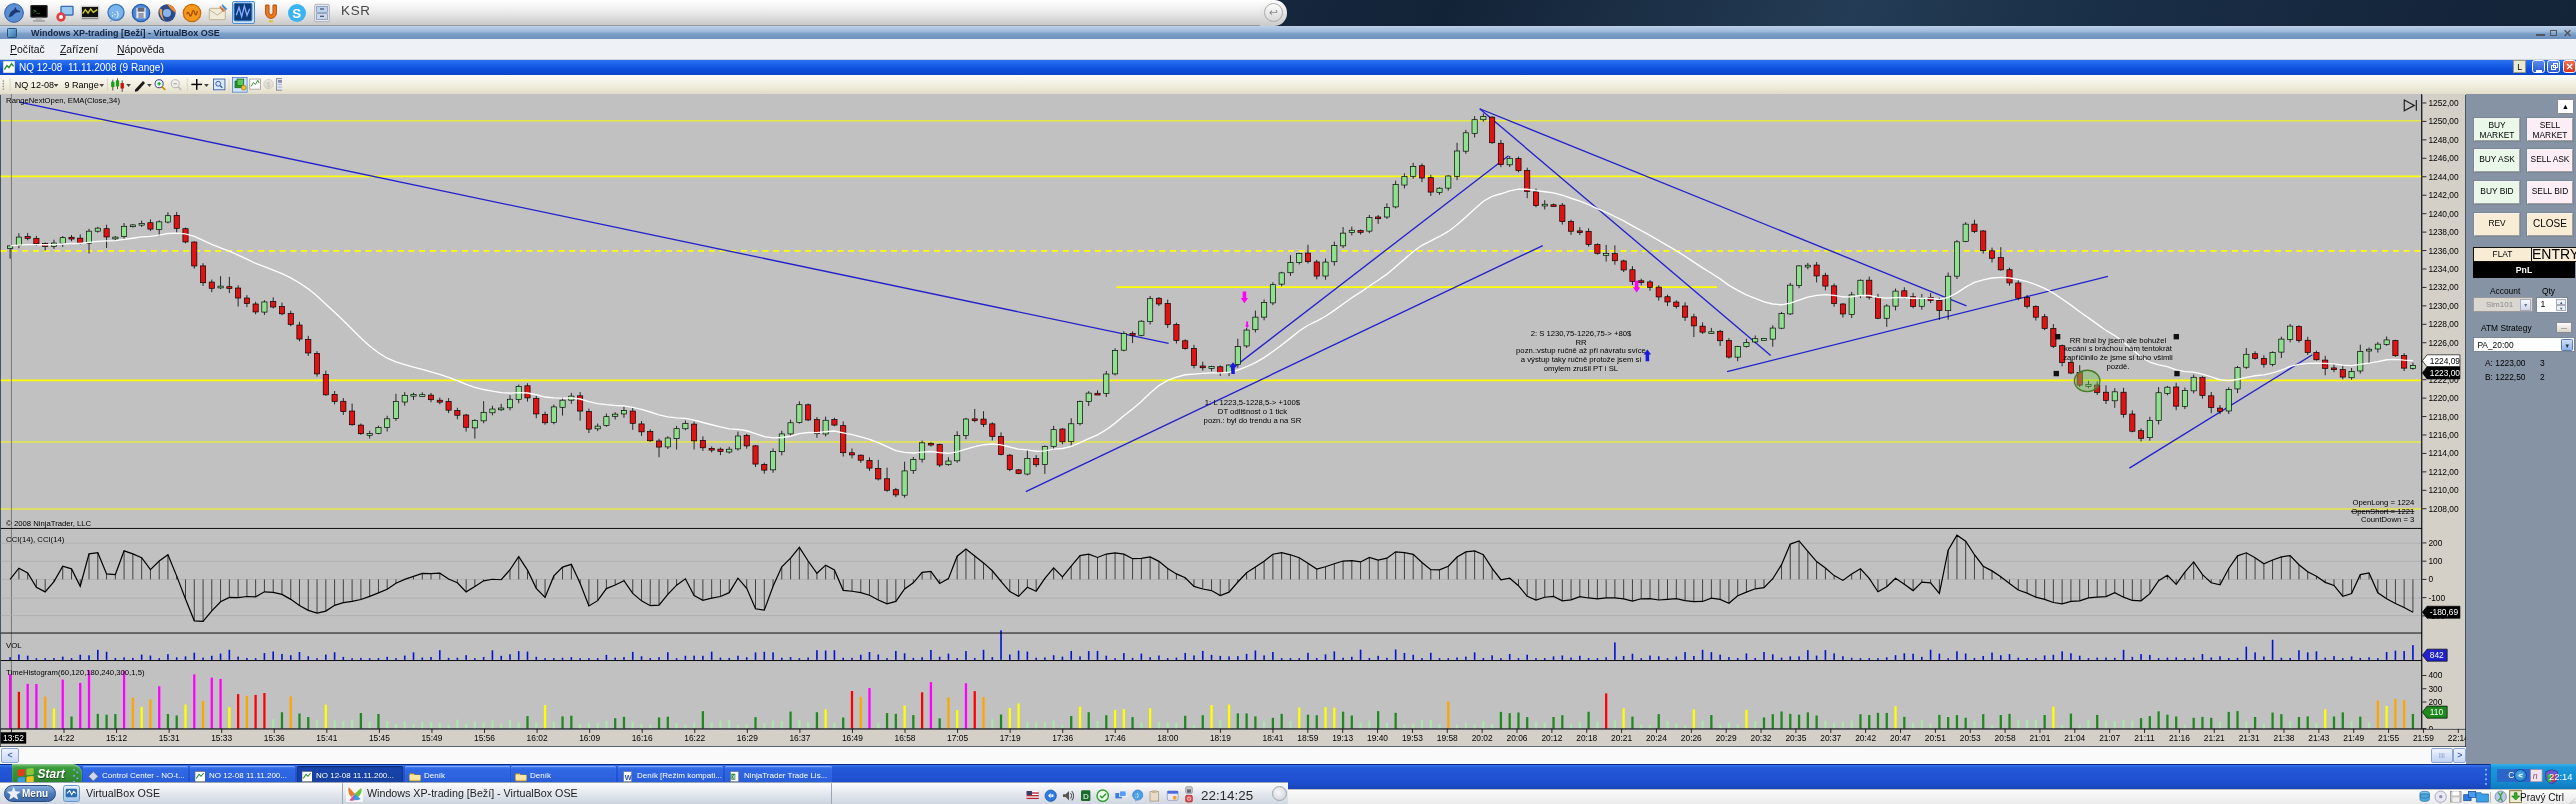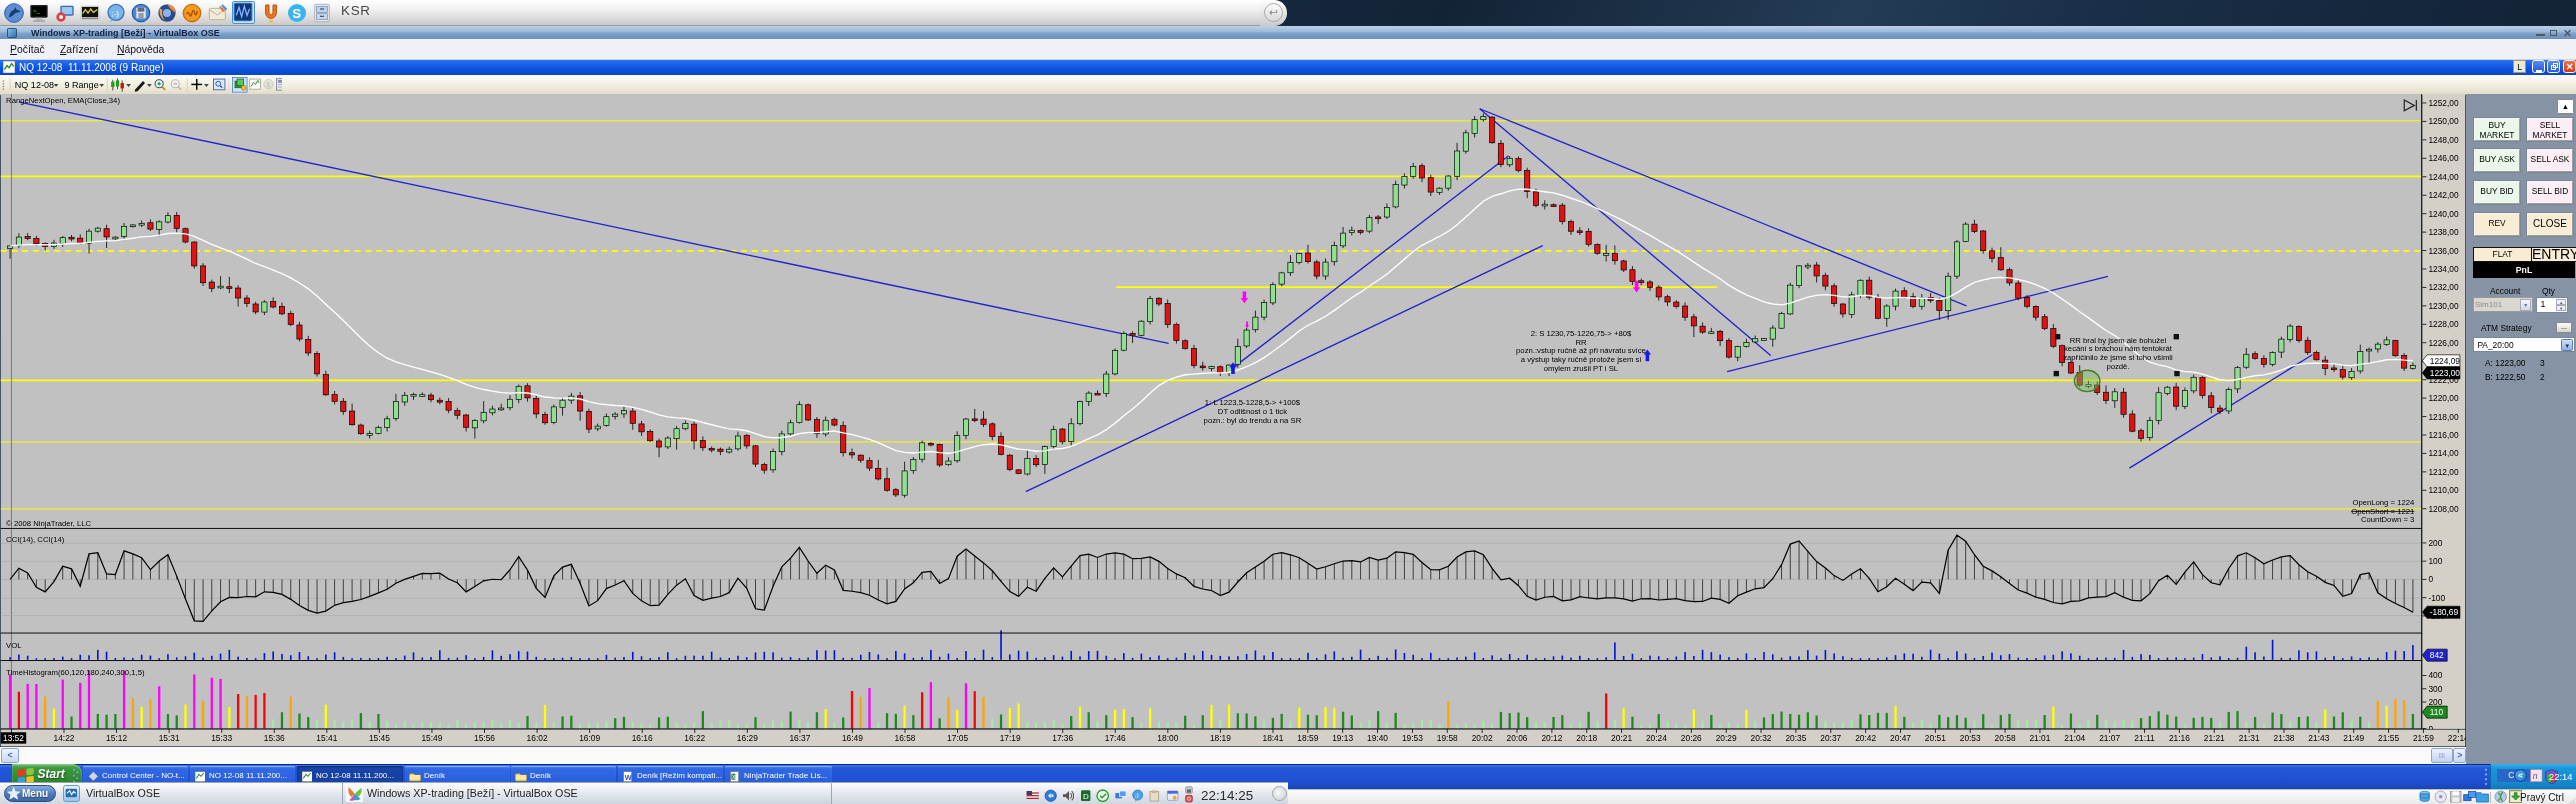--- a/index.html
+++ b/index.html
@@ -1745,21 +1745,21 @@
 <div class="abs" style="left:2527px;top:181px;width:46px;height:23px;background:#fdeef5;border:1.3px outset #f4f4f4;outline:0.7px solid #7a8896;text-align:center;font-size:8.4px;color:#000;line-height:19px">SELL BID</div>
 <div class="abs" style="left:2474px;top:213px;width:46px;height:23px;background:#f9ecd4;border:1.3px outset #f4f4f4;outline:0.7px solid #7a8896;text-align:center;font-size:8.4px;color:#000;line-height:19px">REV</div>
 <div class="abs" style="left:2527px;top:213px;width:46px;height:23px;background:#f9ecd4;border:1.3px outset #f4f4f4;outline:0.7px solid #7a8896;text-align:center;font-size:10px;color:#000;line-height:19px">CLOSE</div>
 <div class="abs" style="left:2473px;top:247px;width:118px;height:14.8px;background:#f9ecd4;border:1.3px solid #111;display:flex">
     <div style="width:50%;border-right:1.3px solid #111;text-align:center;font-size:8.4px;line-height:12px;color:#000">FLAT</div>
     <div style="width:50%;text-align:left;font-size:14px;line-height:12px;color:#000">ENTRY</div>
   </div>
 <div class="abs" style="left:2473px;top:262px;width:102px;height:16px;background:#000;text-align:center;font-size:8.7px;font-weight:bold;color:#fff;line-height:16px">PnL</div>
 <div class="abs" style="left:2490px;top:286px;font-size:8.4px;color:#000">Account</div>
 <div class="abs" style="left:2542px;top:286px;font-size:8.4px;color:#000">Qty</div>
-<div class="abs" style="left:2473px;top:297px;width:60px;height:14.8px;background:#dad7d0;border:0.7px solid #9a9a9a;font-size:8px;color:#8a8a8a;padding:2px 1px">Sim101<div class="abs" style="right:0.7px;top:0.7px;width:11.4px;height:12px;background:linear-gradient(#f4f8ff,#cfd8ea);border:0.7px solid #aab;text-align:center;font-size:5.4px;color:#678;line-height:11.4px">▼</div></div>
+<div class="abs" style="left:2473px;top:297px;width:60px;height:14.8px;background:#dad7d0;border:0.7px solid #9a9a9a;font-size:8px;color:#8a8a8a;padding:2px 12px">Sim101<div class="abs" style="right:0.7px;top:0.7px;width:11.4px;height:12px;background:linear-gradient(#f4f8ff,#cfd8ea);border:0.7px solid #aab;text-align:center;font-size:5.4px;color:#678;line-height:11.4px">▼</div></div>
 <div class="abs" style="left:2536px;top:297px;width:32px;height:16px;background:#fff;border:0.7px solid #7a8896;font-size:8.7px;color:#000;padding:1.3px 3.4px">1<div class="abs" style="right:0.7px;top:0.7px;width:10px;height:6.7px;background:#e8f0fc;border:0.7px solid #aab;font-size:4px;text-align:center;color:#456">▲</div><div class="abs" style="right:0.7px;bottom:0.7px;width:10px;height:6.7px;background:#e8f0fc;border:0.7px solid #aab;font-size:4px;text-align:center;color:#456">▼</div></div>
 <div class="abs" style="left:2481px;top:323px;font-size:8.4px;color:#000">ATM Strategy</div>
 <div class="abs" style="left:2556px;top:322px;width:16px;height:11.4px;background:linear-gradient(#fdfdfd,#d8d4c8);border:0.7px solid #889;border-radius:1.3px;text-align:center;font-size:7.4px;line-height:8.7px;color:#000">...</div>
 <div class="abs" style="left:2473px;top:337px;width:102px;height:15.4px;background:#fff;border:0.7px solid #7a8896;font-size:8.4px;color:#000;padding:2px 3.4px">PA_20:00<div class="abs" style="right:0.7px;top:0.7px;width:12px;height:12.7px;background:linear-gradient(#cfe0fa,#8eb0e8);border:0.7px solid #5a7ab0;border-radius:1.3px;text-align:center;font-size:6px;color:#234;line-height:12px">▼</div></div>
 <div class="abs" style="left:2485px;top:358px;font-size:8.4px;color:#000">A: 1223,00</div>
 <div class="abs" style="left:2540px;top:358px;font-size:8.4px;color:#000">3</div>
 <div class="abs" style="left:2485px;top:372px;font-size:8.4px;color:#000">B: 1222,50</div>
 <div class="abs" style="left:2540px;top:372px;font-size:8.4px;color:#000">2</div>
 <div class="abs" style="left:0;top:747px;width:2466px;height:17.4px;background:#fafafa"></div>
 <div class="abs" style="left:1.3px;top:748px;width:17.4px;height:14.8px;background:linear-gradient(#eef3fd,#c8d8f4);border:0.7px solid #8aa4d8;border-radius:2px;text-align:center;font-size:8.7px;font-weight:bold;color:#4a68b8;line-height:13.4px">&lt;</div>

